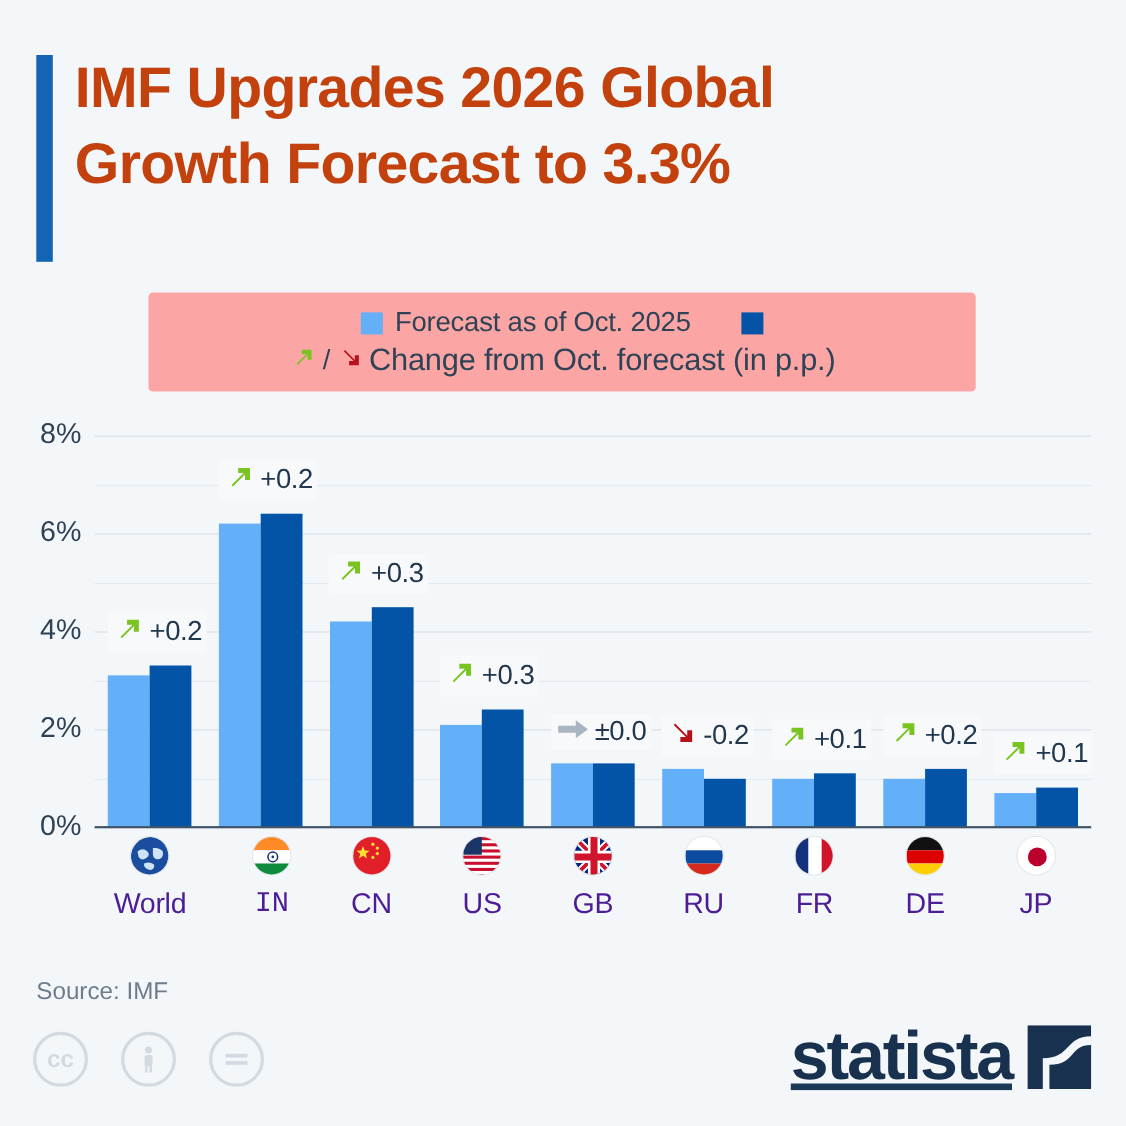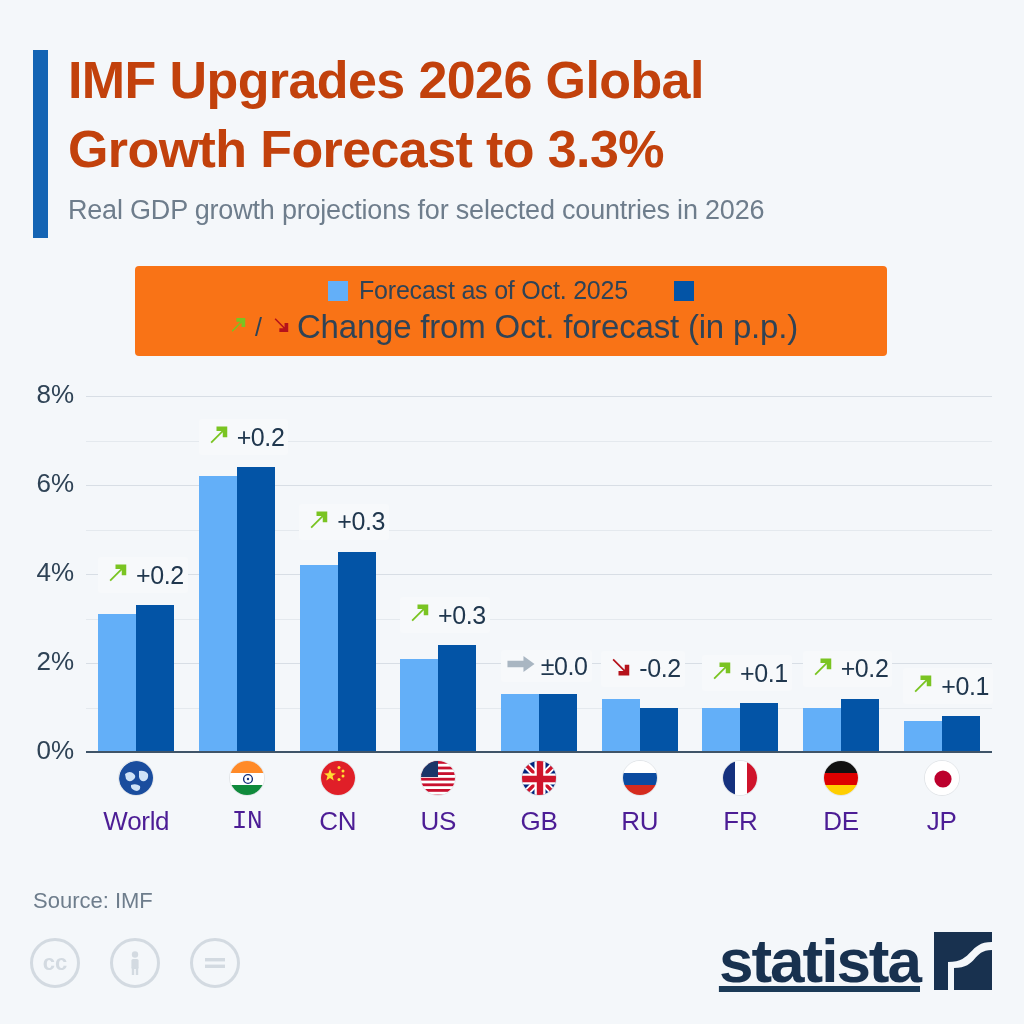--- a/index.html
+++ b/index.html
@@ -53,21 +53,21 @@
     font-weight: 400;
     color: #6E7D8C;
     letter-spacing: -0.2px;
   }
 
   
   #legend {
     position: absolute;
     left: 135px; top: 266px;
     width: 752px; height: 90px;
-    background: #f97316;
+    background: #fca5a5;
     border-radius: 4px;
     display: flex;
     flex-direction: column;
     align-items: center;
     justify-content: center;
     gap: 3px;
   }
 
   #legend-row-1 {
     display: flex;
@@ -94,21 +94,21 @@
     color: #2F4356;
     letter-spacing: -0.2px;
   }
 
   #legend-row-2 {
     display: flex;
     align-items: center;
     gap: 4px;
   }
 
-  #legend-row-2 .legend-label { font-size: 33px; text-align: right; }
+  #legend-row-2 .legend-label { font-size: 28px; text-align: right; }
 
   .legend-slash {
     font-size: 25px;
     color: #2F4356;
     margin: 0 1px;
   }
 
   
   #chart {
     position: absolute;
@@ -263,21 +263,20 @@
   }
 </style>
 </head>
 <body>
 
 <div id="header">
   <div id="title-accent"></div>
   <div id="title-block">
     <div id="page-title">IMF Upgrades 2026 Global
 Growth Forecast to 3.3%</div>
-    <div id="page-subtitle">Real GDP growth projections for selected countries in 2026</div>
   </div>
 </div>
 
 <div id="legend">
   <div id="legend-row-1">
     <div class="legend-entry">
       <span class="legend-swatch swatch-light"></span>
       <span class="legend-label">Forecast as of Oct. 2025</span>
     </div>
     <div class="legend-entry">

